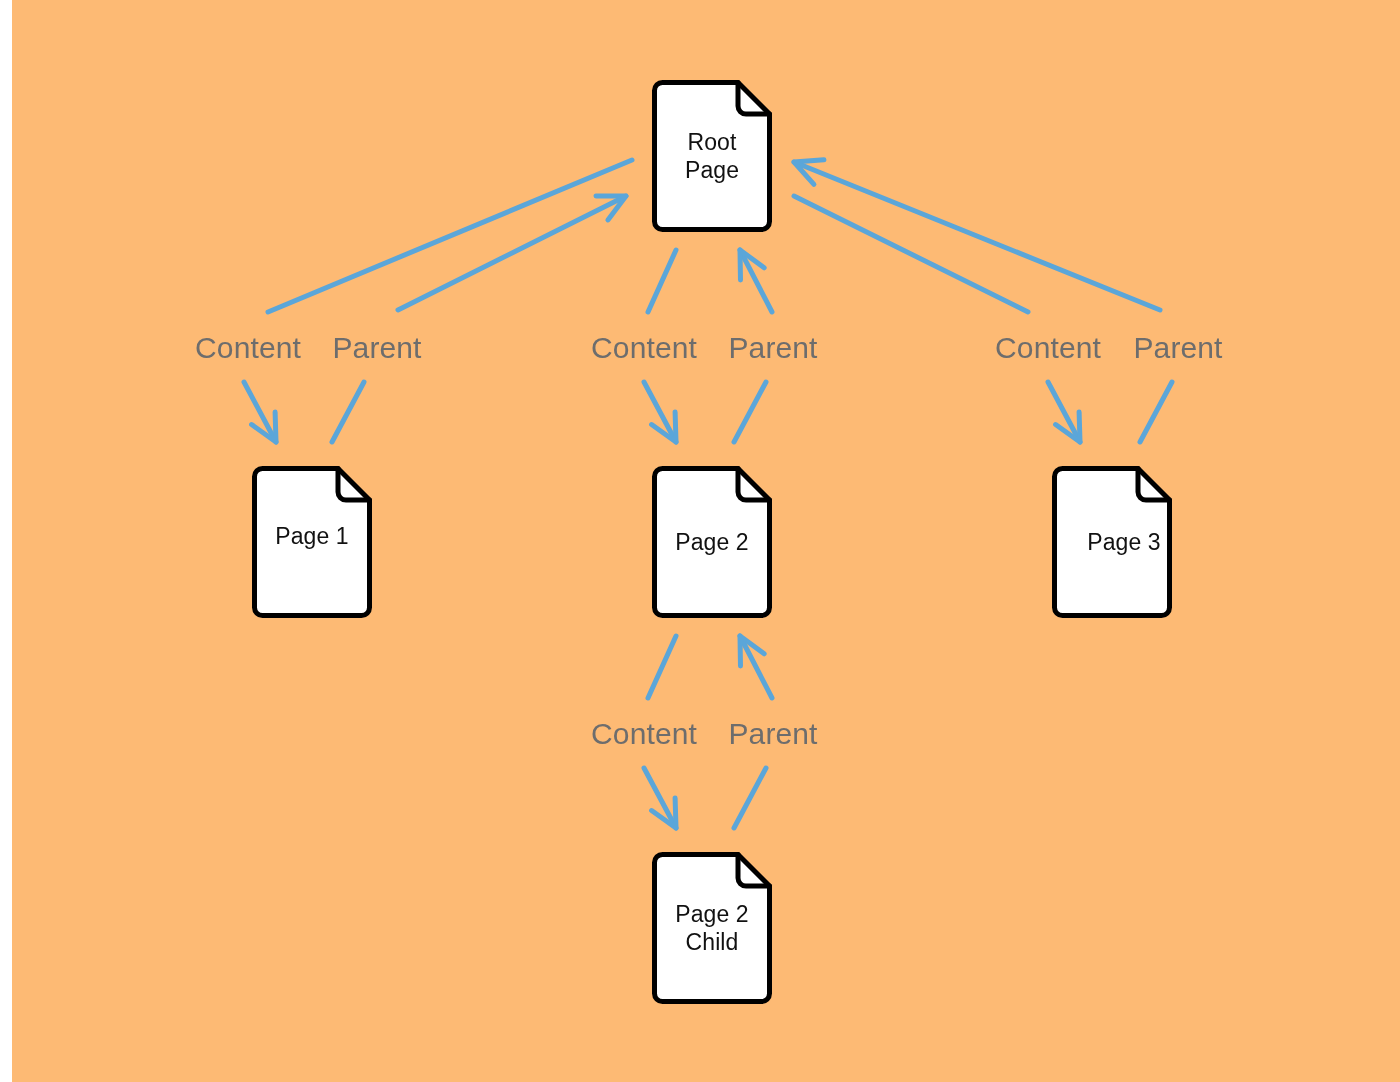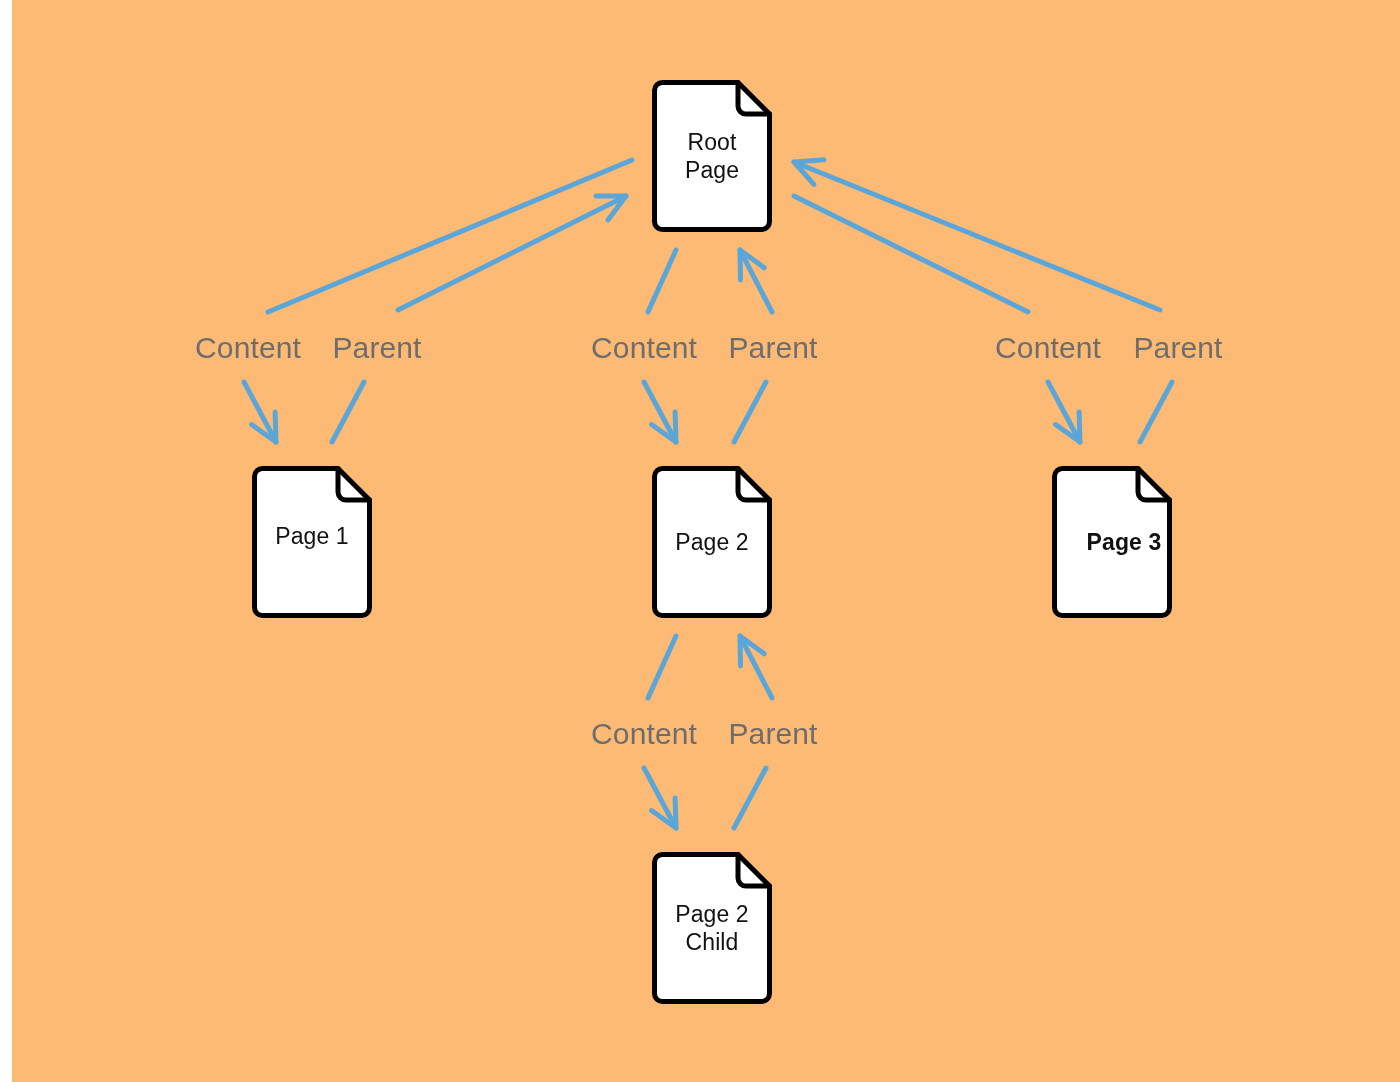--- a/index.html
+++ b/index.html
@@ -138,21 +138,21 @@
         </svg>
         <div class="node-label">Page 1</div>
       </div>
       <div class="node" style="left: 640px; top: 466px; width: 120px; height: 152px;">
         <svg width="120" height="152" viewBox="0 0 120 152">
           <path d="M 10.5 2.5 H 86 L 117.5 34 V 141.5 A 8 8 0 0 1 109.5 149.5 H 10.5 A 8 8 0 0 1 2.5 141.5 V 10.5 A 8 8 0 0 1 10.5 2.5 Z" fill="#ffffff" stroke="#000000" stroke-width="5" stroke-linejoin="round"></path>
           <path d="M 86 2.5 V 26 A 8 8 0 0 0 94 34 H 117.5" fill="none" stroke="#000000" stroke-width="5" stroke-linejoin="round" stroke-linecap="round"></path>
         </svg>
         <div class="node-label">Page 2</div>
       </div>
-      <div class="node" style="left: 1040px; top: 466px; width: 144px; height: 152px; font-weight: bold;">
+      <div class="node" style="left: 1040px; top: 466px; width: 144px; height: 152px;">
         <svg width="120" height="152" viewBox="0 0 120 152">
           <path d="M 10.5 2.5 H 86 L 117.5 34 V 141.5 A 8 8 0 0 1 109.5 149.5 H 10.5 A 8 8 0 0 1 2.5 141.5 V 10.5 A 8 8 0 0 1 10.5 2.5 Z" fill="#ffffff" stroke="#000000" stroke-width="5" stroke-linejoin="round"></path>
           <path d="M 86 2.5 V 26 A 8 8 0 0 0 94 34 H 117.5" fill="none" stroke="#000000" stroke-width="5" stroke-linejoin="round" stroke-linecap="round"></path>
         </svg>
         <div class="node-label">Page 3</div>
       </div>
       <div class="node" style="left: 640px; top: 852px; width: 120px; height: 152px;">
         <svg width="120" height="152" viewBox="0 0 120 152">
           <path d="M 10.5 2.5 H 86 L 117.5 34 V 141.5 A 8 8 0 0 1 109.5 149.5 H 10.5 A 8 8 0 0 1 2.5 141.5 V 10.5 A 8 8 0 0 1 10.5 2.5 Z" fill="#ffffff" stroke="#000000" stroke-width="5" stroke-linejoin="round"></path>
           <path d="M 86 2.5 V 26 A 8 8 0 0 0 94 34 H 117.5" fill="none" stroke="#000000" stroke-width="5" stroke-linejoin="round" stroke-linecap="round"></path>

